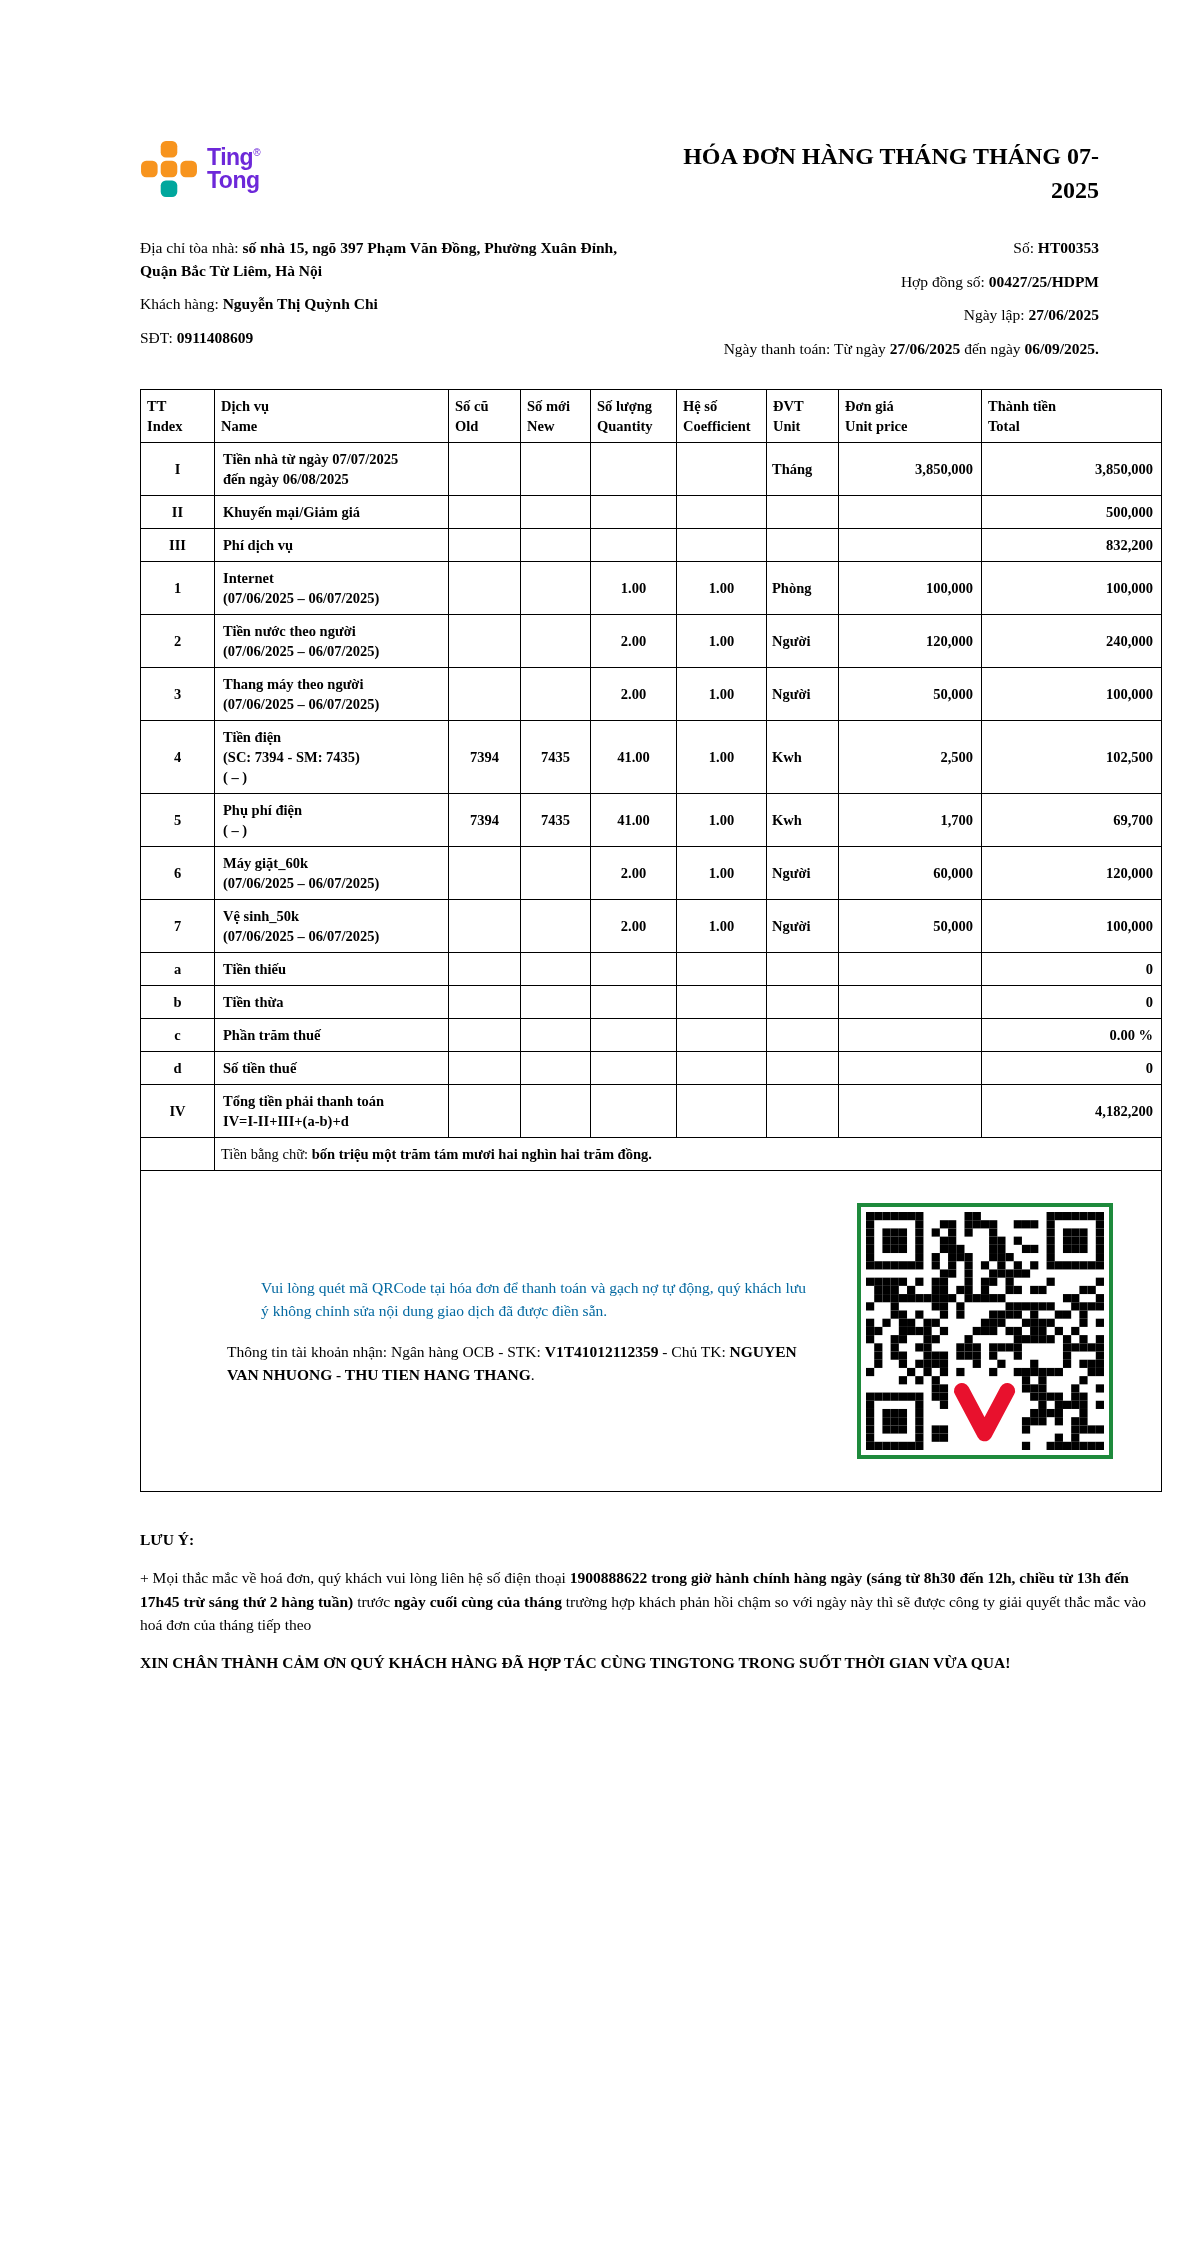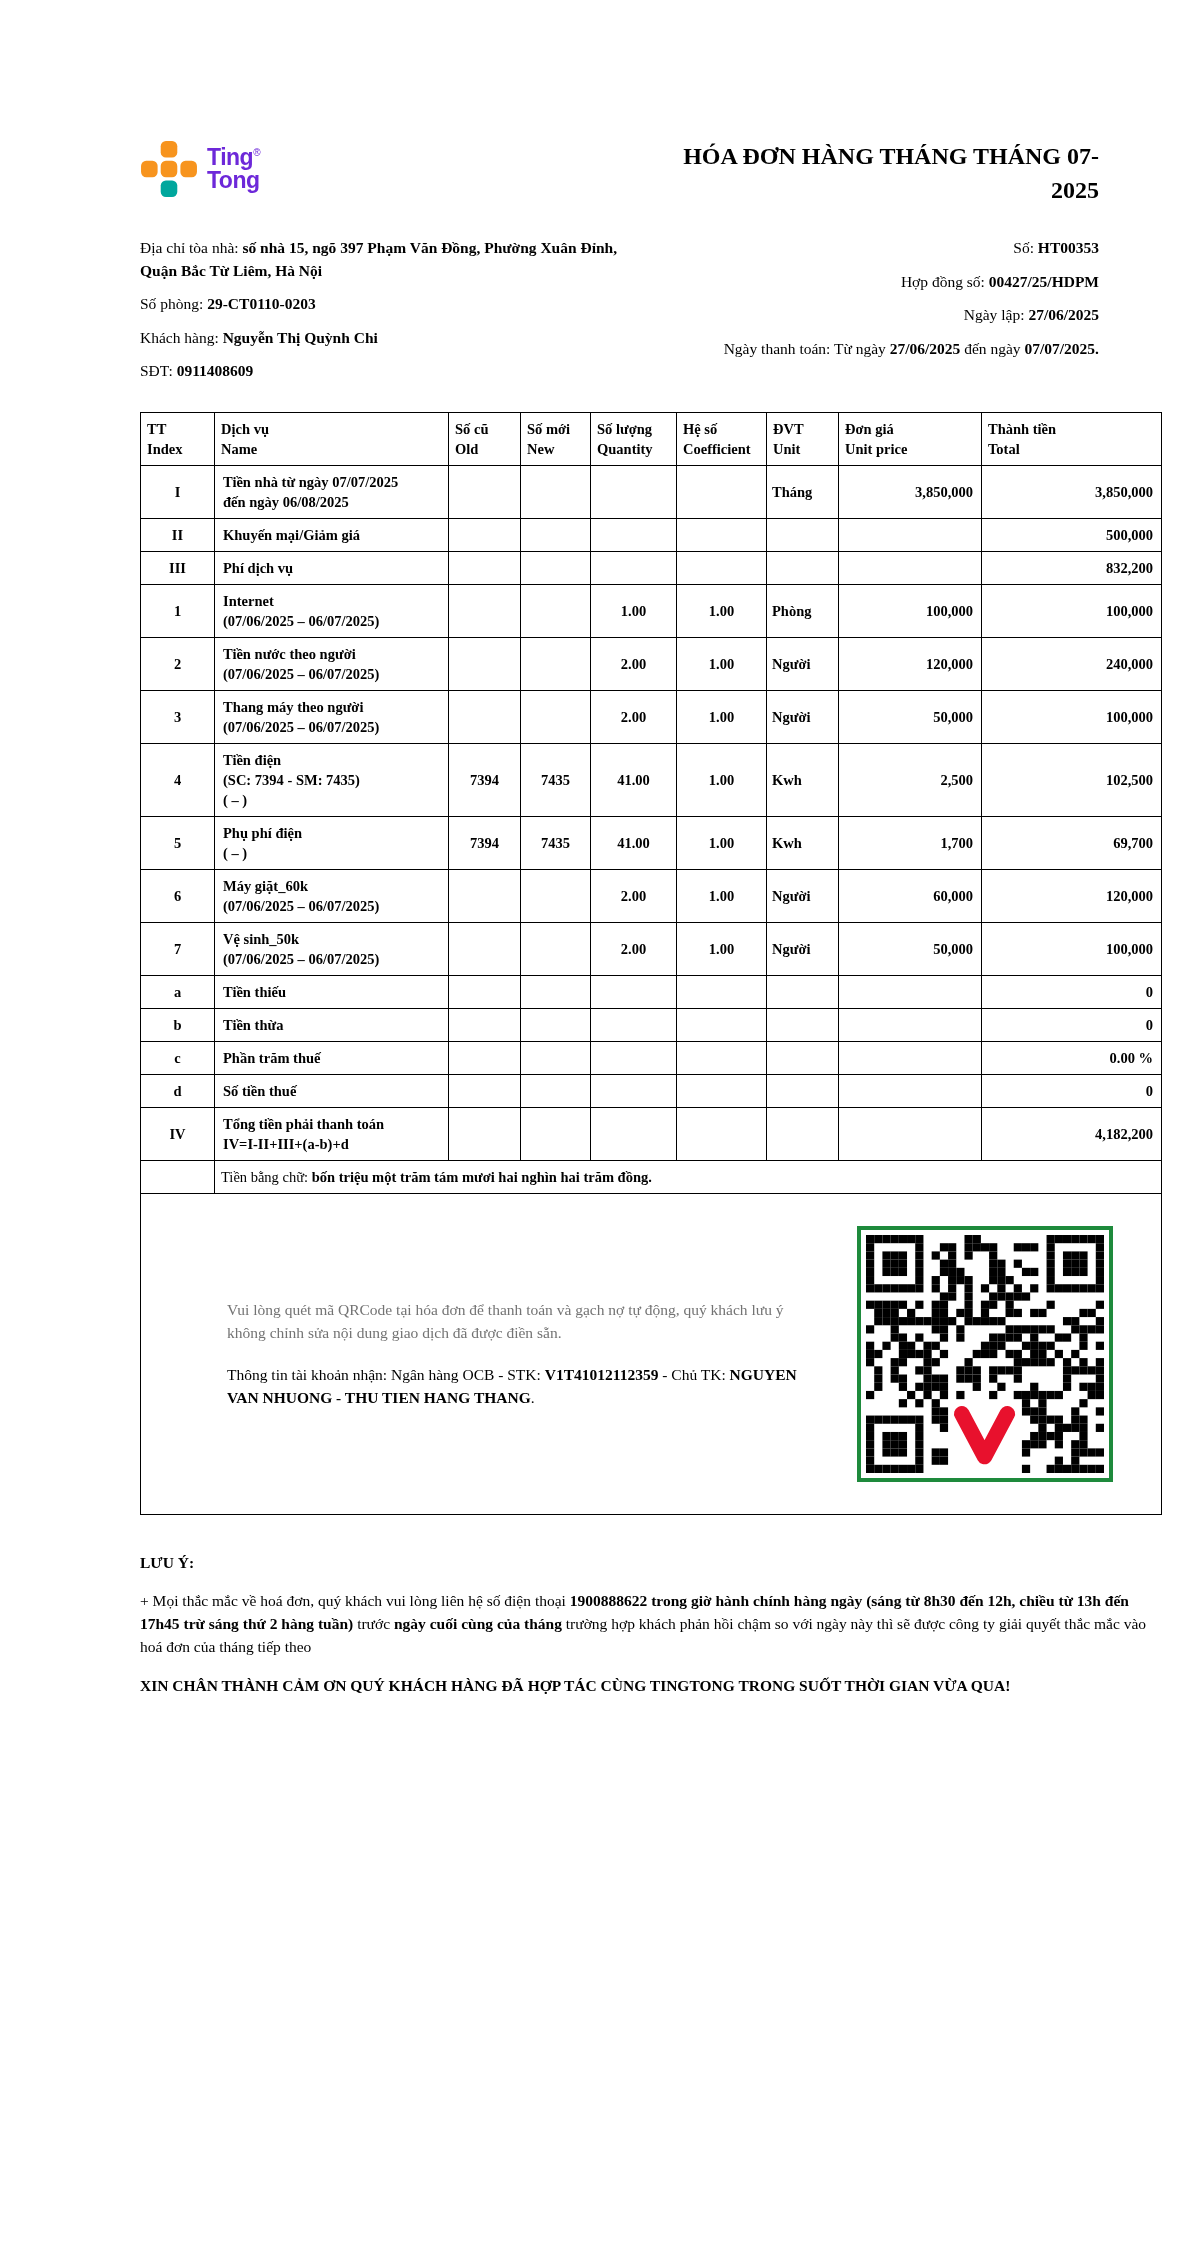--- a/index.html
+++ b/index.html
@@ -34,21 +34,21 @@
   td.c-ctr { text-align:center; }
   td.c-unit { text-align:left; padding-left:5px; }
   td.c-num { text-align:right; padding-right:8px; }
 
   .words-cell { font-weight:normal; padding-left:8px; }
   .words-cell b { font-weight:bold; }
 
   .qr-cell { font-weight:normal; padding:0; }
   .qr-flex { display:flex; align-items:center; min-height:308px; padding:20px 42px 20px 80px; gap:45px; }
   .pay-text { flex:1; font-size:15.5px; line-height:1.5; }
-  .red-note { color:#737373; margin-bottom:18px; }
+  .red-note { color:#0369a1; margin-bottom:18px;margin-left:34px; }
   .account { }
   .qr-box { width:256px; height:256px; border:4px solid #1e8a3c; background:#fff; padding:5px; flex-shrink:0; }
   .qr-box svg { display:block; width:100%; height:100%; }
 
   
   .footer { margin-top:36px; font-size:15.5px; line-height:1.5; width:1021px; }
   .footer .f-title { font-weight:bold; }
   .footer p { margin-top:15px; }
   b { font-weight:bold; }
 </style>
@@ -70,29 +70,28 @@
         <div><span>Ting</span><sup>®</sup></div>
         <div>Tong</div>
       </div>
     </div>
     <div class="title">HÓA ĐƠN HÀNG THÁNG THÁNG 07-2025</div>
   </div>
 
   <div class="info">
     <div class="info-left">
       <p><span>Địa chỉ tòa nhà: </span><b>số nhà 15, ngõ 397 Phạm Văn Đồng, Phường Xuân Đỉnh, Quận Bắc Từ Liêm, Hà Nội</b></p>
-      <p><span>Số phòng: </span><b>29-CT0110-0203</b></p>
       <p><span>Khách hàng: </span><b>Nguyễn Thị Quỳnh Chi</b></p>
       <p><span>SĐT: </span><b>0911408609</b></p>
     </div>
     <div class="info-right">
       <p><span>Số: </span><b>HT00353</b></p>
       <p><span>Hợp đồng số: </span><b>00427/25/HDPM</b></p>
       <p><span>Ngày lập: </span><b>27/06/2025</b></p>
-      <p><span>Ngày thanh toán: Từ ngày </span><b>27/06/2025</b><span> đến ngày </span><b>07/07/2025.</b></p>
+      <p><span>Ngày thanh toán: Từ ngày </span><b>27/06/2025</b><span> đến ngày </span><b>06/09/2025.</b></p>
     </div>
   </div>
 
   <table class="invoice">
     <colgroup>
       <col style="width:74px">
         <col style="width:234px">
         <col style="width:72px">
         <col style="width:70px">
       <col style="width:86px">

